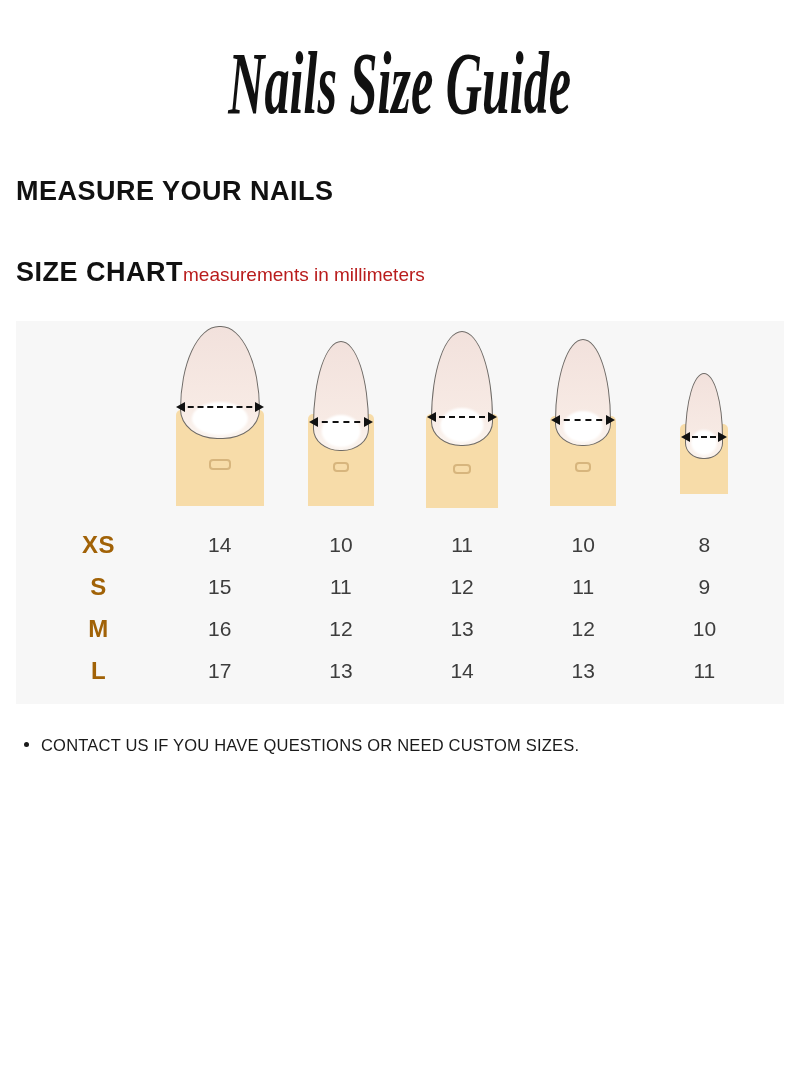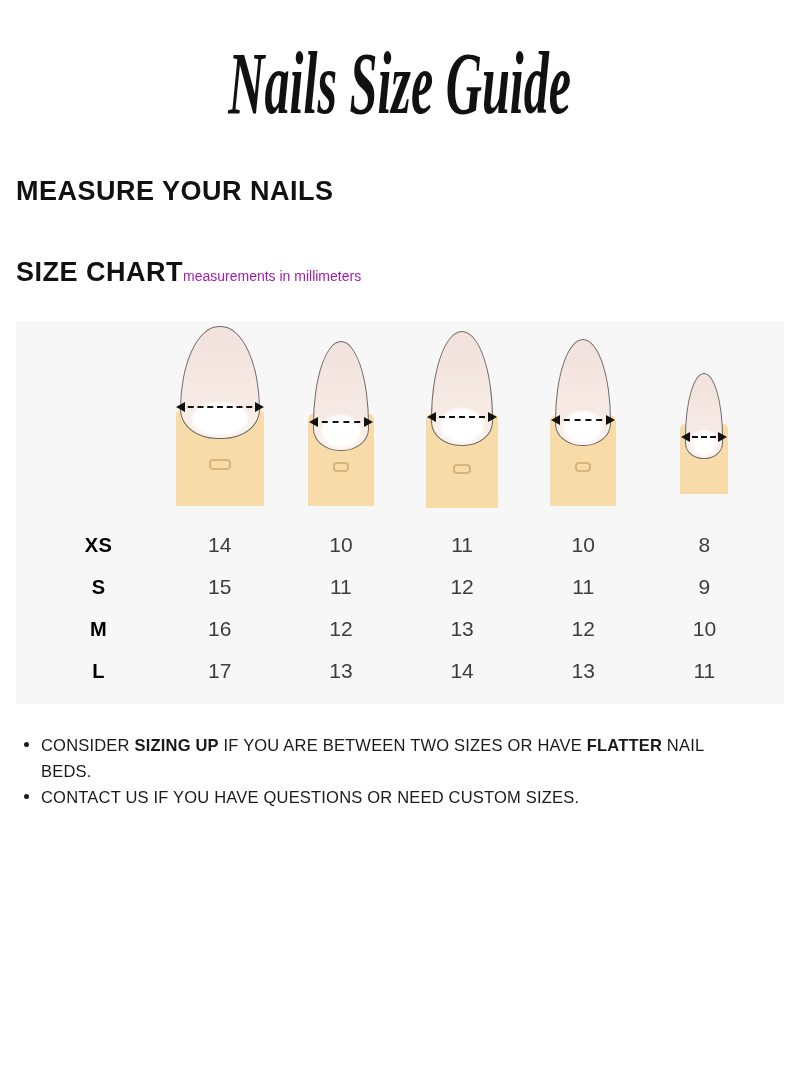--- a/index.html
+++ b/index.html
@@ -59,22 +59,22 @@
   }
   .measure-body .b{font-weight:700;}
 
   .sizechart-row{
     margin-top:50px;
     display:flex;
     justify-content:flex-start;
     align-items:baseline;
   }
   .chart-note{
-    font-size:14px;
-    color:#a21caf;
+    font-size:19px;
+    color:#b91c1c;
   }
 
   
   .illustration-panel{
     margin-top:33px;
     height:193px;
     background:var(--panel-bg);
     display:grid;
     grid-template-columns:repeat(6,1fr);
     padding:0 19px 0 22px;
@@ -189,22 +189,22 @@
     height:42px;
     align-items:center;
   }
   .trow .cell{
     text-align:center;
     font-size:21px;
     color:var(--number-text);
   }
   .trow .cell.size-label{
     font-weight:800;
-    color:#000000;
-    font-size:20px;
+    color:#a16207;
+    font-size:24px;
     letter-spacing:0.5px;
   }
 
   
   .bullets{margin-top:28px;padding-left:8px;max-width:736px;}
   .bullet{
     display:flex;
     align-items:flex-start;
     font-size:16.5px;
     line-height:26px;
@@ -319,21 +319,17 @@
       <div class="cell">13</div>
       <div class="cell">14</div>
       <div class="cell">13</div>
       <div class="cell">11</div>
     </div>
   </div>
 
   <div class="bullets">
     <div class="bullet">
       <span class="dot"></span>
-      <span><span>CONSIDER </span><span class="b">SIZING UP</span><span> IF YOU ARE BETWEEN TWO SIZES OR HAVE </span><span class="b">FLATTER</span><span> NAIL BEDS.</span></span>
-    </div>
-    <div class="bullet">
-      <span class="dot"></span>
       <span><span>CONTACT US IF YOU HAVE QUESTIONS OR NEED CUSTOM SIZES.</span></span>
     </div>
   </div>
 
 </div>
 
 </body></html>

